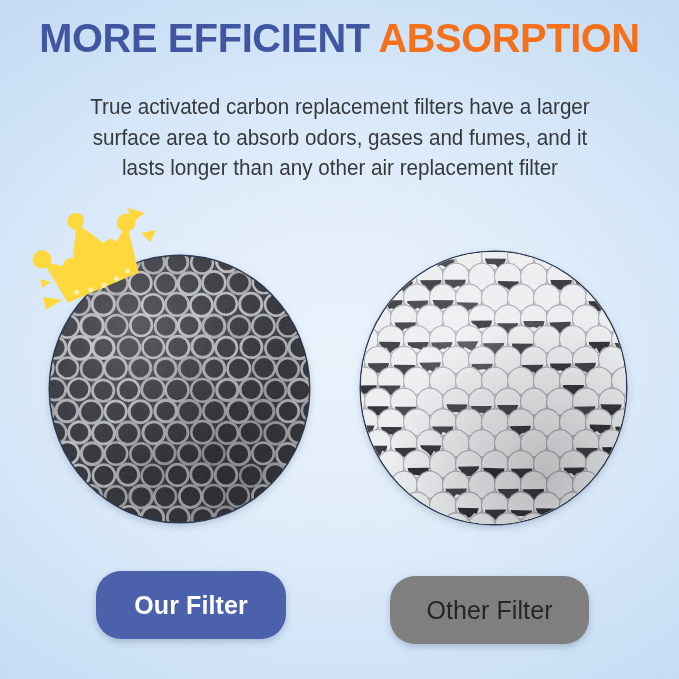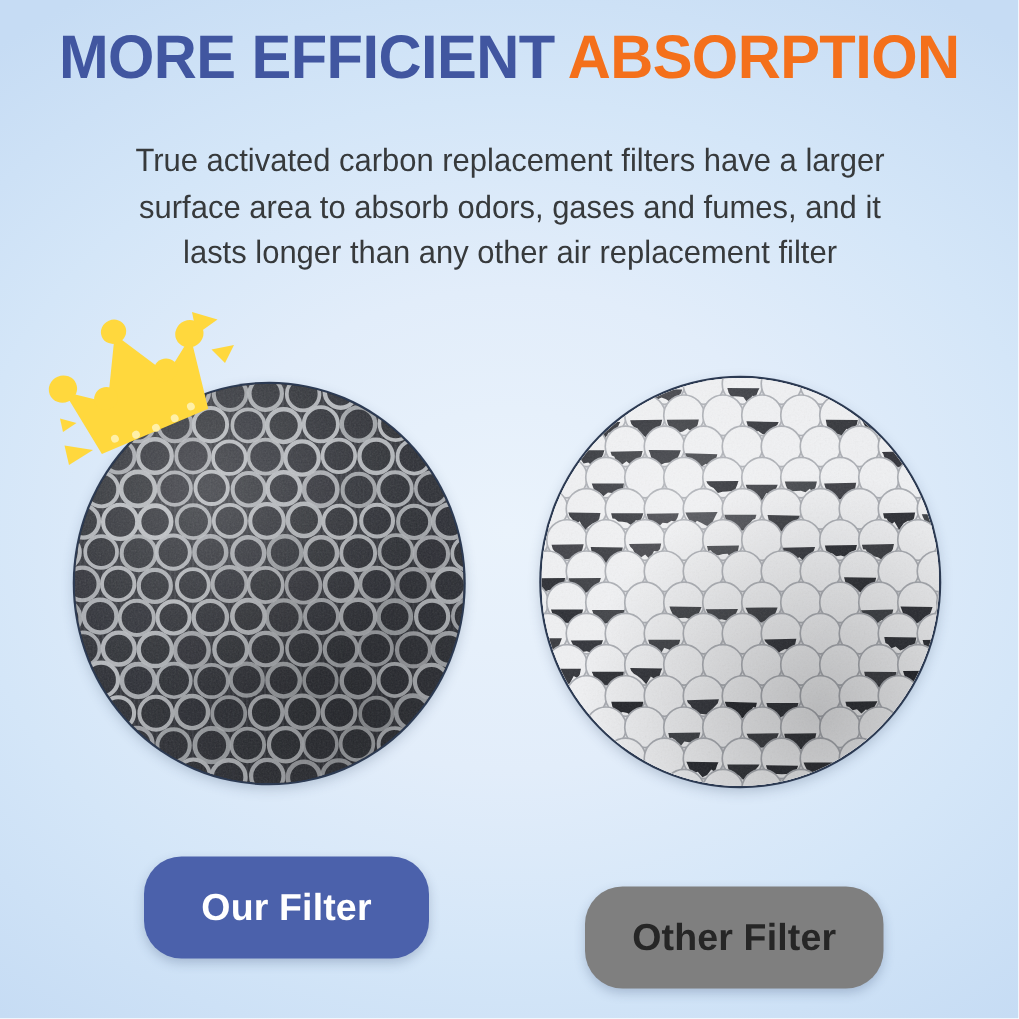--- a/index.html
+++ b/index.html
@@ -126,25 +126,25 @@
     left: 96px;
     top: 571px;
     width: 190px;
     background: #4B61AB;
     color: #FFFFFF;
     font-weight: bold;
     letter-spacing: 0.1px;
   }
   #pill-other {
     left: 390px;
-    top: 591px;
+    top: 576px;
     width: 199px;
     background: #7F7F7F;
     color: #262626;
-    font-weight: bold;
+    font-weight: normal;
     letter-spacing: 0.1px;
   }
 </style>
 </head>
 <body>
 
 <div id="page">
 
   <div class="headline">
     <span class="part-blue">MORE EFFICIENT</span><span class="part-orange">ABSORPTION</span>

